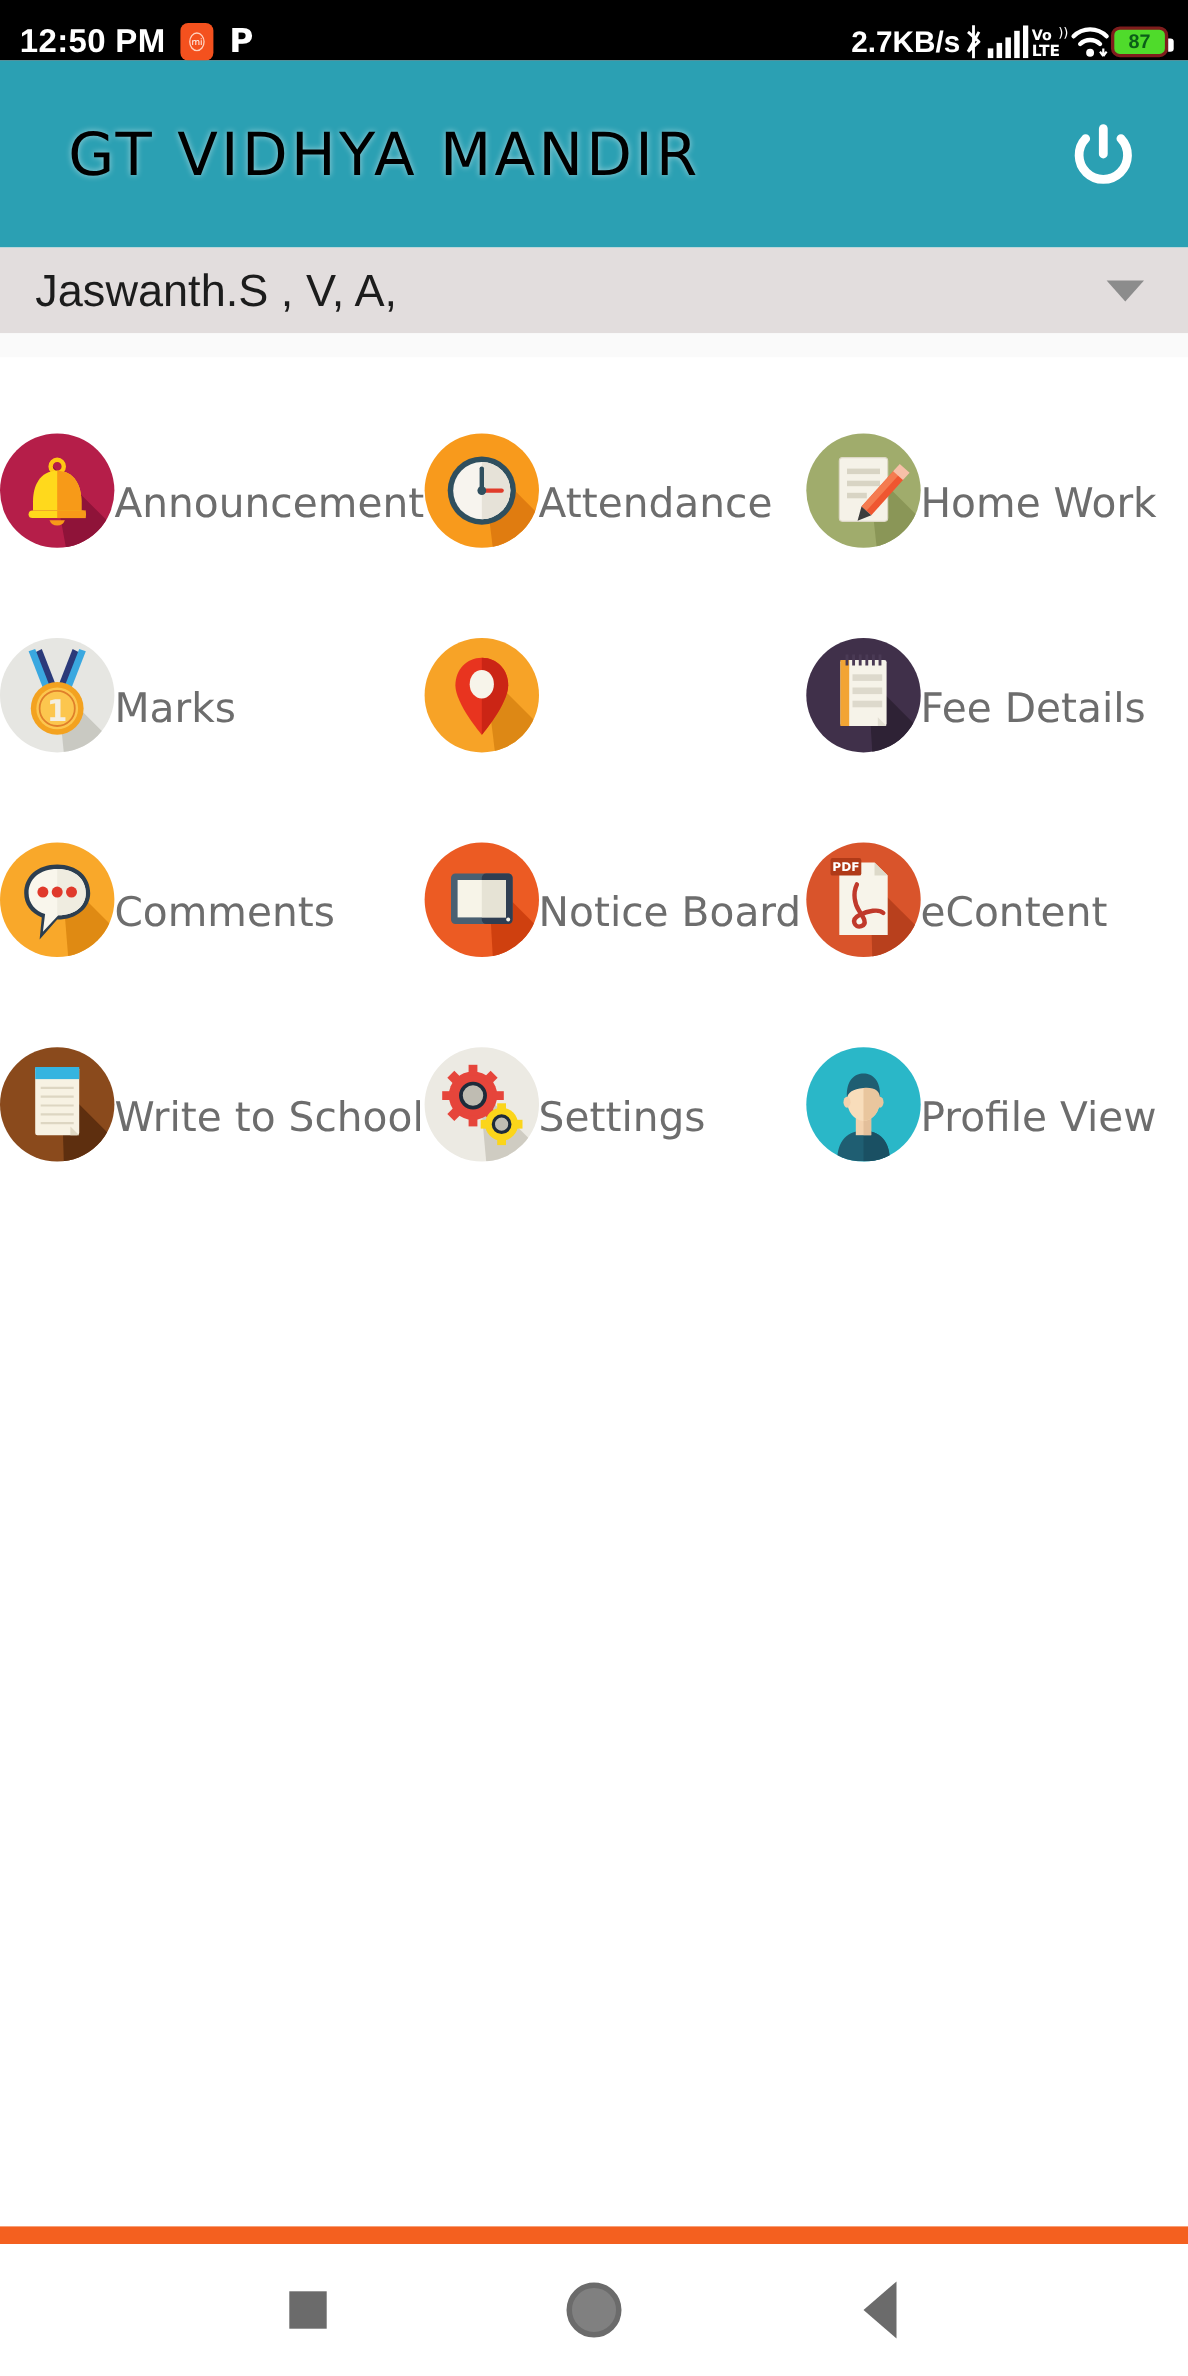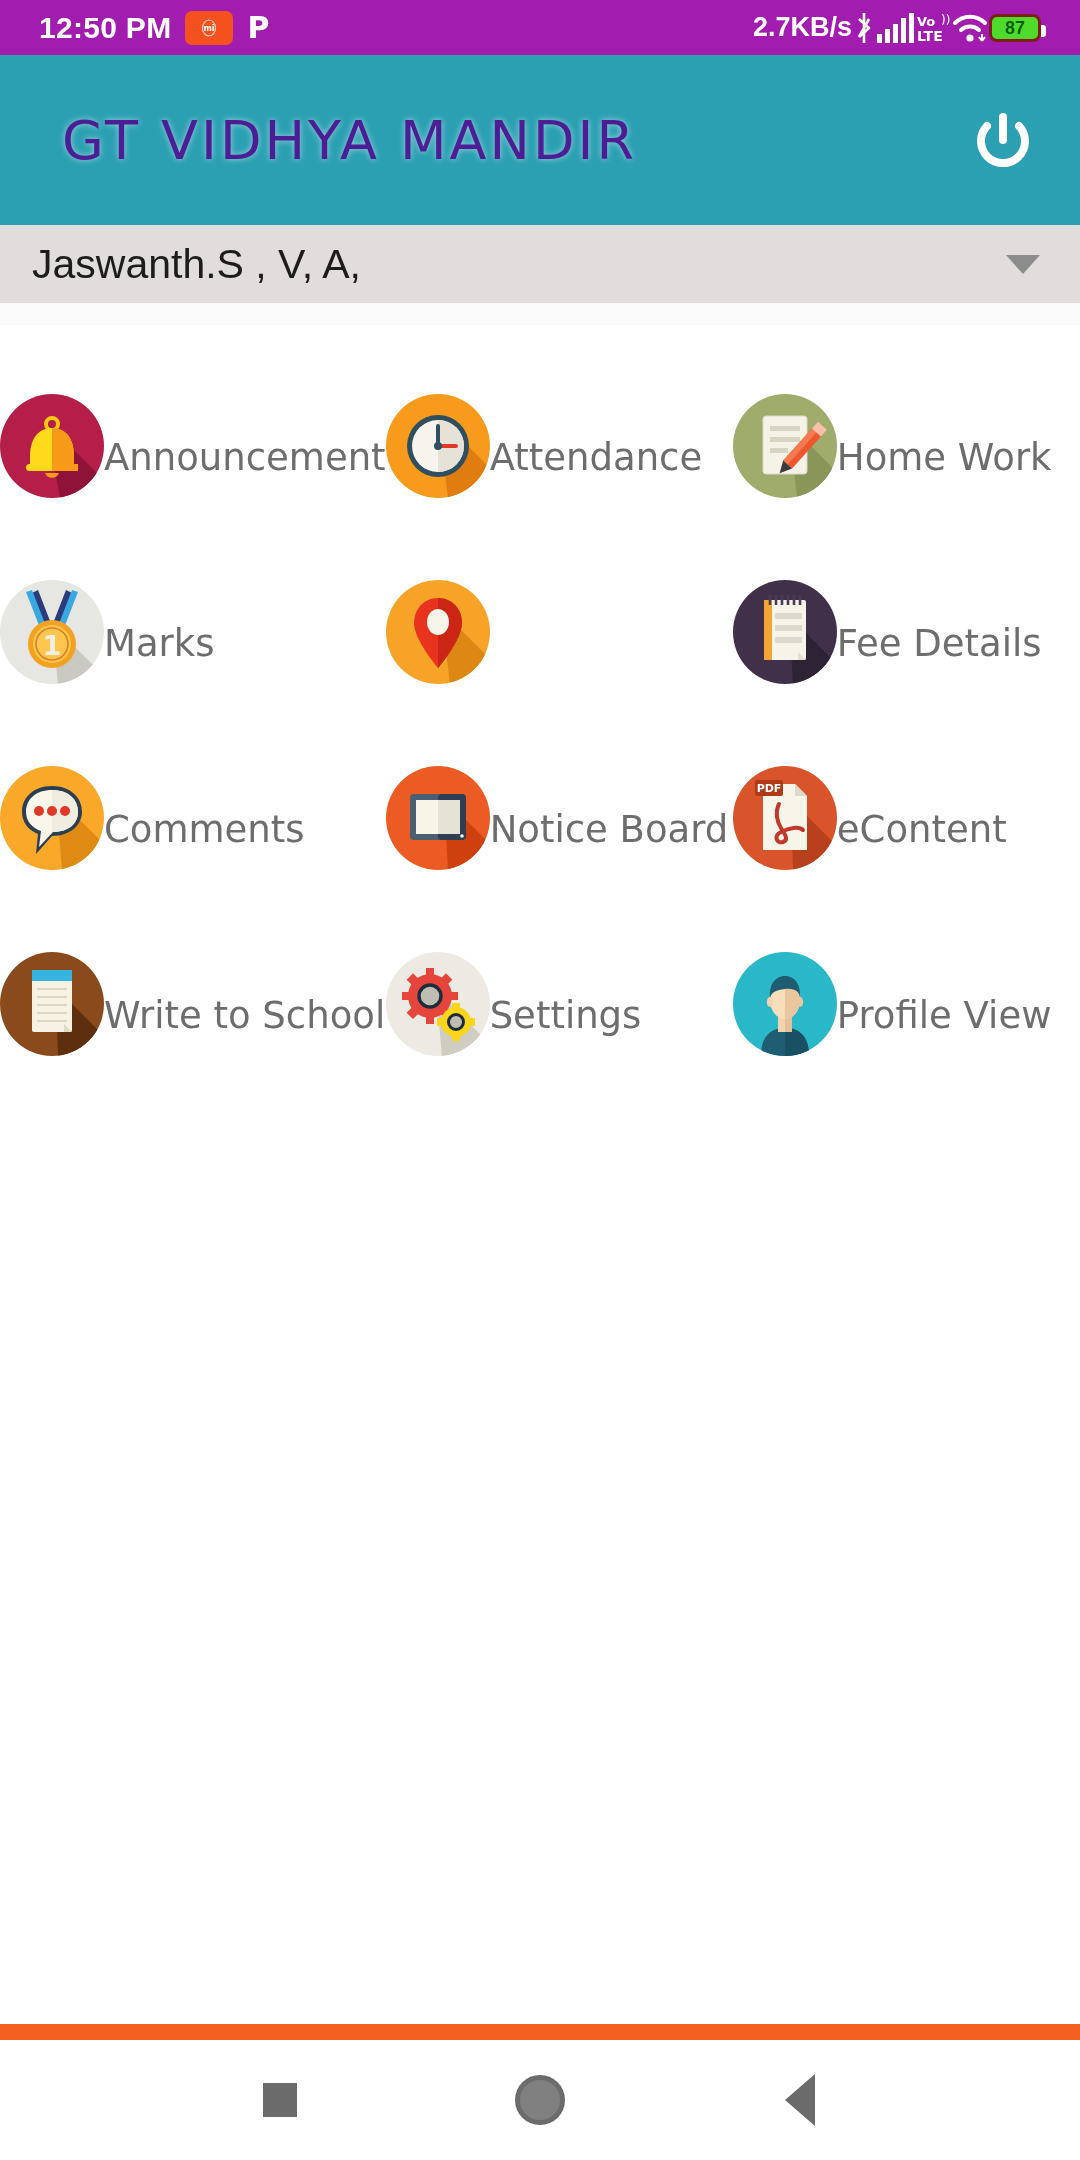--- a/index.html
+++ b/index.html
@@ -7,32 +7,32 @@
     width: 1080px; height: 2160px;
     font-family: "Liberation Sans", sans-serif;
     background: #ffffff;
     overflow: hidden;
   }
   .phone { width: 1080px; height: 2160px; position: relative; display: flex; flex-direction: column; background:#fff; }
 
   
   .statusbar {
     height: 55px;
-    background: #a21caf;
-    display: flex; align-items: center;
-    padding: 0 39px;
+    background: #000000;
+    display: flex; align-items: flex-end;
+    padding: 0 18px;
     color: #ffffff;
     flex: 0 0 55px;
   }
   .sb-left { display: flex; align-items: center; gap: 14px; }
   .sb-time { font-size: 30px; font-weight: bold; letter-spacing: .3px; }
   .mi-badge {
-    width: 48px; height: 34px; background: #f4511e; border-radius: 7px;
+    width: 30px; height: 34px; background: #f4511e; border-radius: 7px;
     display: flex; align-items: center; justify-content: center;
-    font-size: 15px; color: #fff; font-weight: bold;
+    font-size: 15px; color: #fff; font-weight: normal;
   }
   .p-glyph { font-size: 30px; font-weight: bold; font-family: "DejaVu Sans", sans-serif;}
   .sb-right { margin-left: auto; display: flex; align-items: center; gap: 1px; }
   .sb-net { font-size: 27px; font-weight: bold; }
   .ico { display: inline-flex; align-items: center; }
   .batt {
     width: 52px; height: 28px; border: 3px solid #7f1d1d; border-radius: 8px;
     display: flex; align-items: center; justify-content: center; position: relative;
     background: #4fdb2b;
   }
@@ -43,21 +43,21 @@
   }
 
   
   .appbar {
     height: 170px; background: #2ba0b3;
     display: flex; align-items: center;
     padding: 0 42px 0 62px;
     flex: 0 0 170px;
   }
   .app-title {
-    color: #4c1d95; font-size: 54px; letter-spacing: 3px;
+    color: #000000; font-size: 54px; letter-spacing: 3px;
     font-weight: normal; white-space: nowrap;
     text-shadow: 0 0 6px rgba(255,255,255,.55);
     font-family: "DejaVu Sans", sans-serif;
     text-align: right;
   }
   .power-btn { margin-left: auto; width: 70px; height: 70px; display:flex; align-items:center; justify-content:center; }
 
   
   .spinner-row {
     height: 78px; background: #e2dddd;

